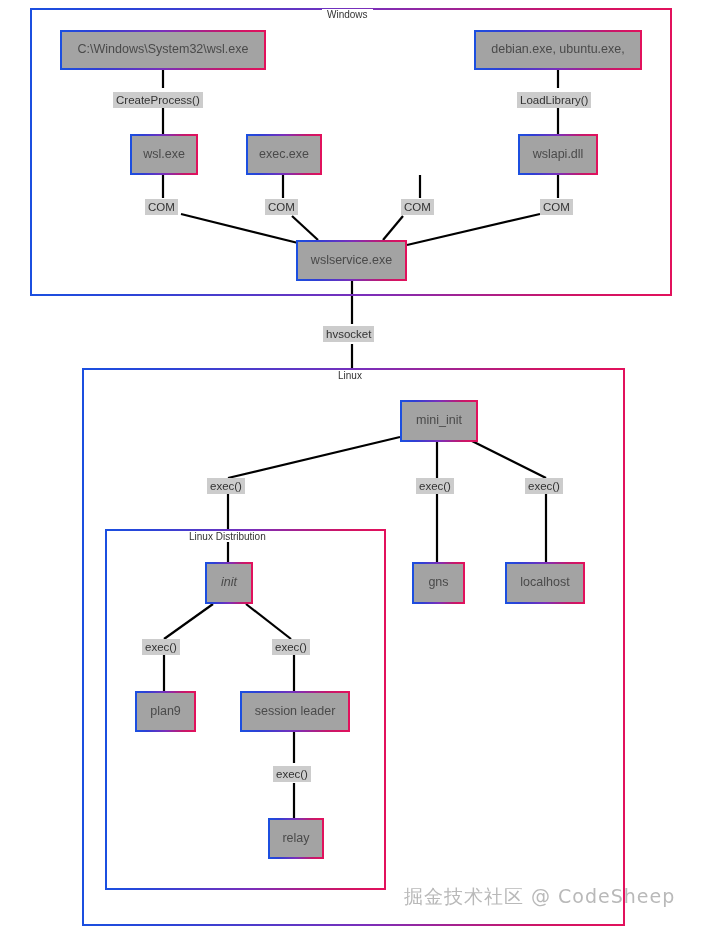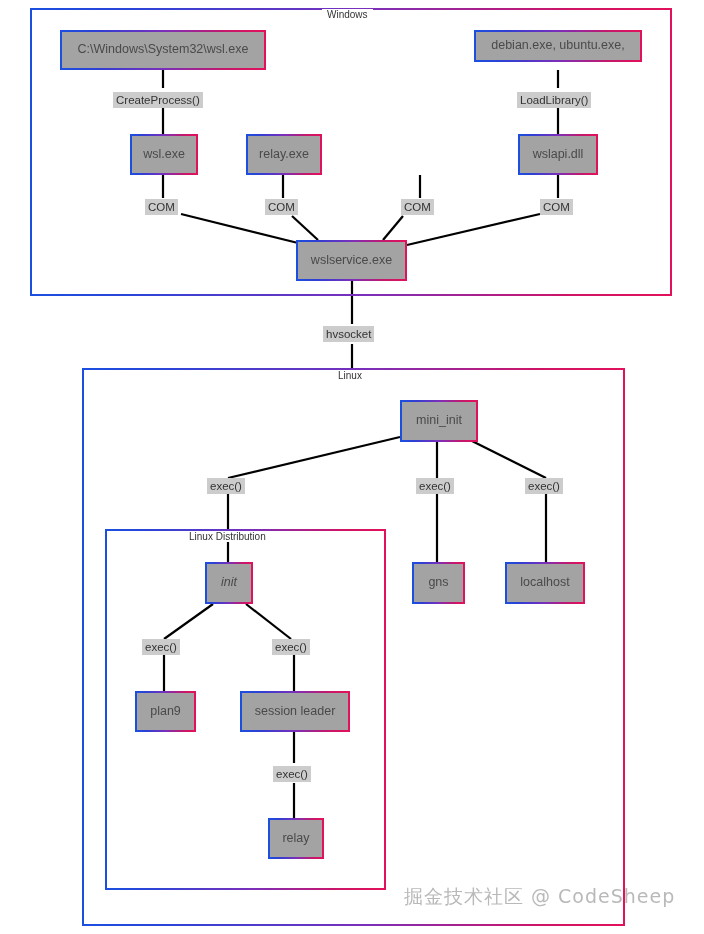--- a/index.html
+++ b/index.html
@@ -135,25 +135,25 @@
   <div class="container-label" style="left:322px; top:9px;">Windows</div>
 
   <div class="container-box" style="left:82px; top:368px; width:543px; height:558px;"></div>
   <div class="container-label" style="left:333px; top:370px;">Linux</div>
 
   <div class="container-box" style="left:105px; top:529px; width:281px; height:361px;"></div>
   <div class="container-label" style="left:184px; top:531px;">Linux Distribution</div>
 
   <div class="node" style="left:60px; top:30px; width:206px; height:40px;">C:\Windows\System32\wsl.exe</div>
 
-  <div class="node" style="left:474px; top:30px; width:168px; height:32px;">debian.exe, ubuntu.exe,</div>
+  <div class="node" style="left:474px; top:30px; width:168px; height:40px;">debian.exe, ubuntu.exe,</div>
 
   <div class="node" style="left:130px; top:134px; width:68px; height:41px;">wsl.exe</div>
 
-  <div class="node" style="left:246px; top:134px; width:76px; height:41px;">relay.exe</div>
+  <div class="node" style="left:246px; top:134px; width:76px; height:41px;">exec.exe</div>
 
 
   <div class="node" style="left:518px; top:134px; width:80px; height:41px;">wslapi.dll</div>
 
   <div class="node" style="left:296px; top:240px; width:111px; height:41px;">wslservice.exe</div>
 
   <div class="node" style="left:400px; top:400px; width:78px; height:42px;">mini_init</div>
 
   <div class="node" style="left:412px; top:562px; width:53px; height:42px;">gns</div>
 

